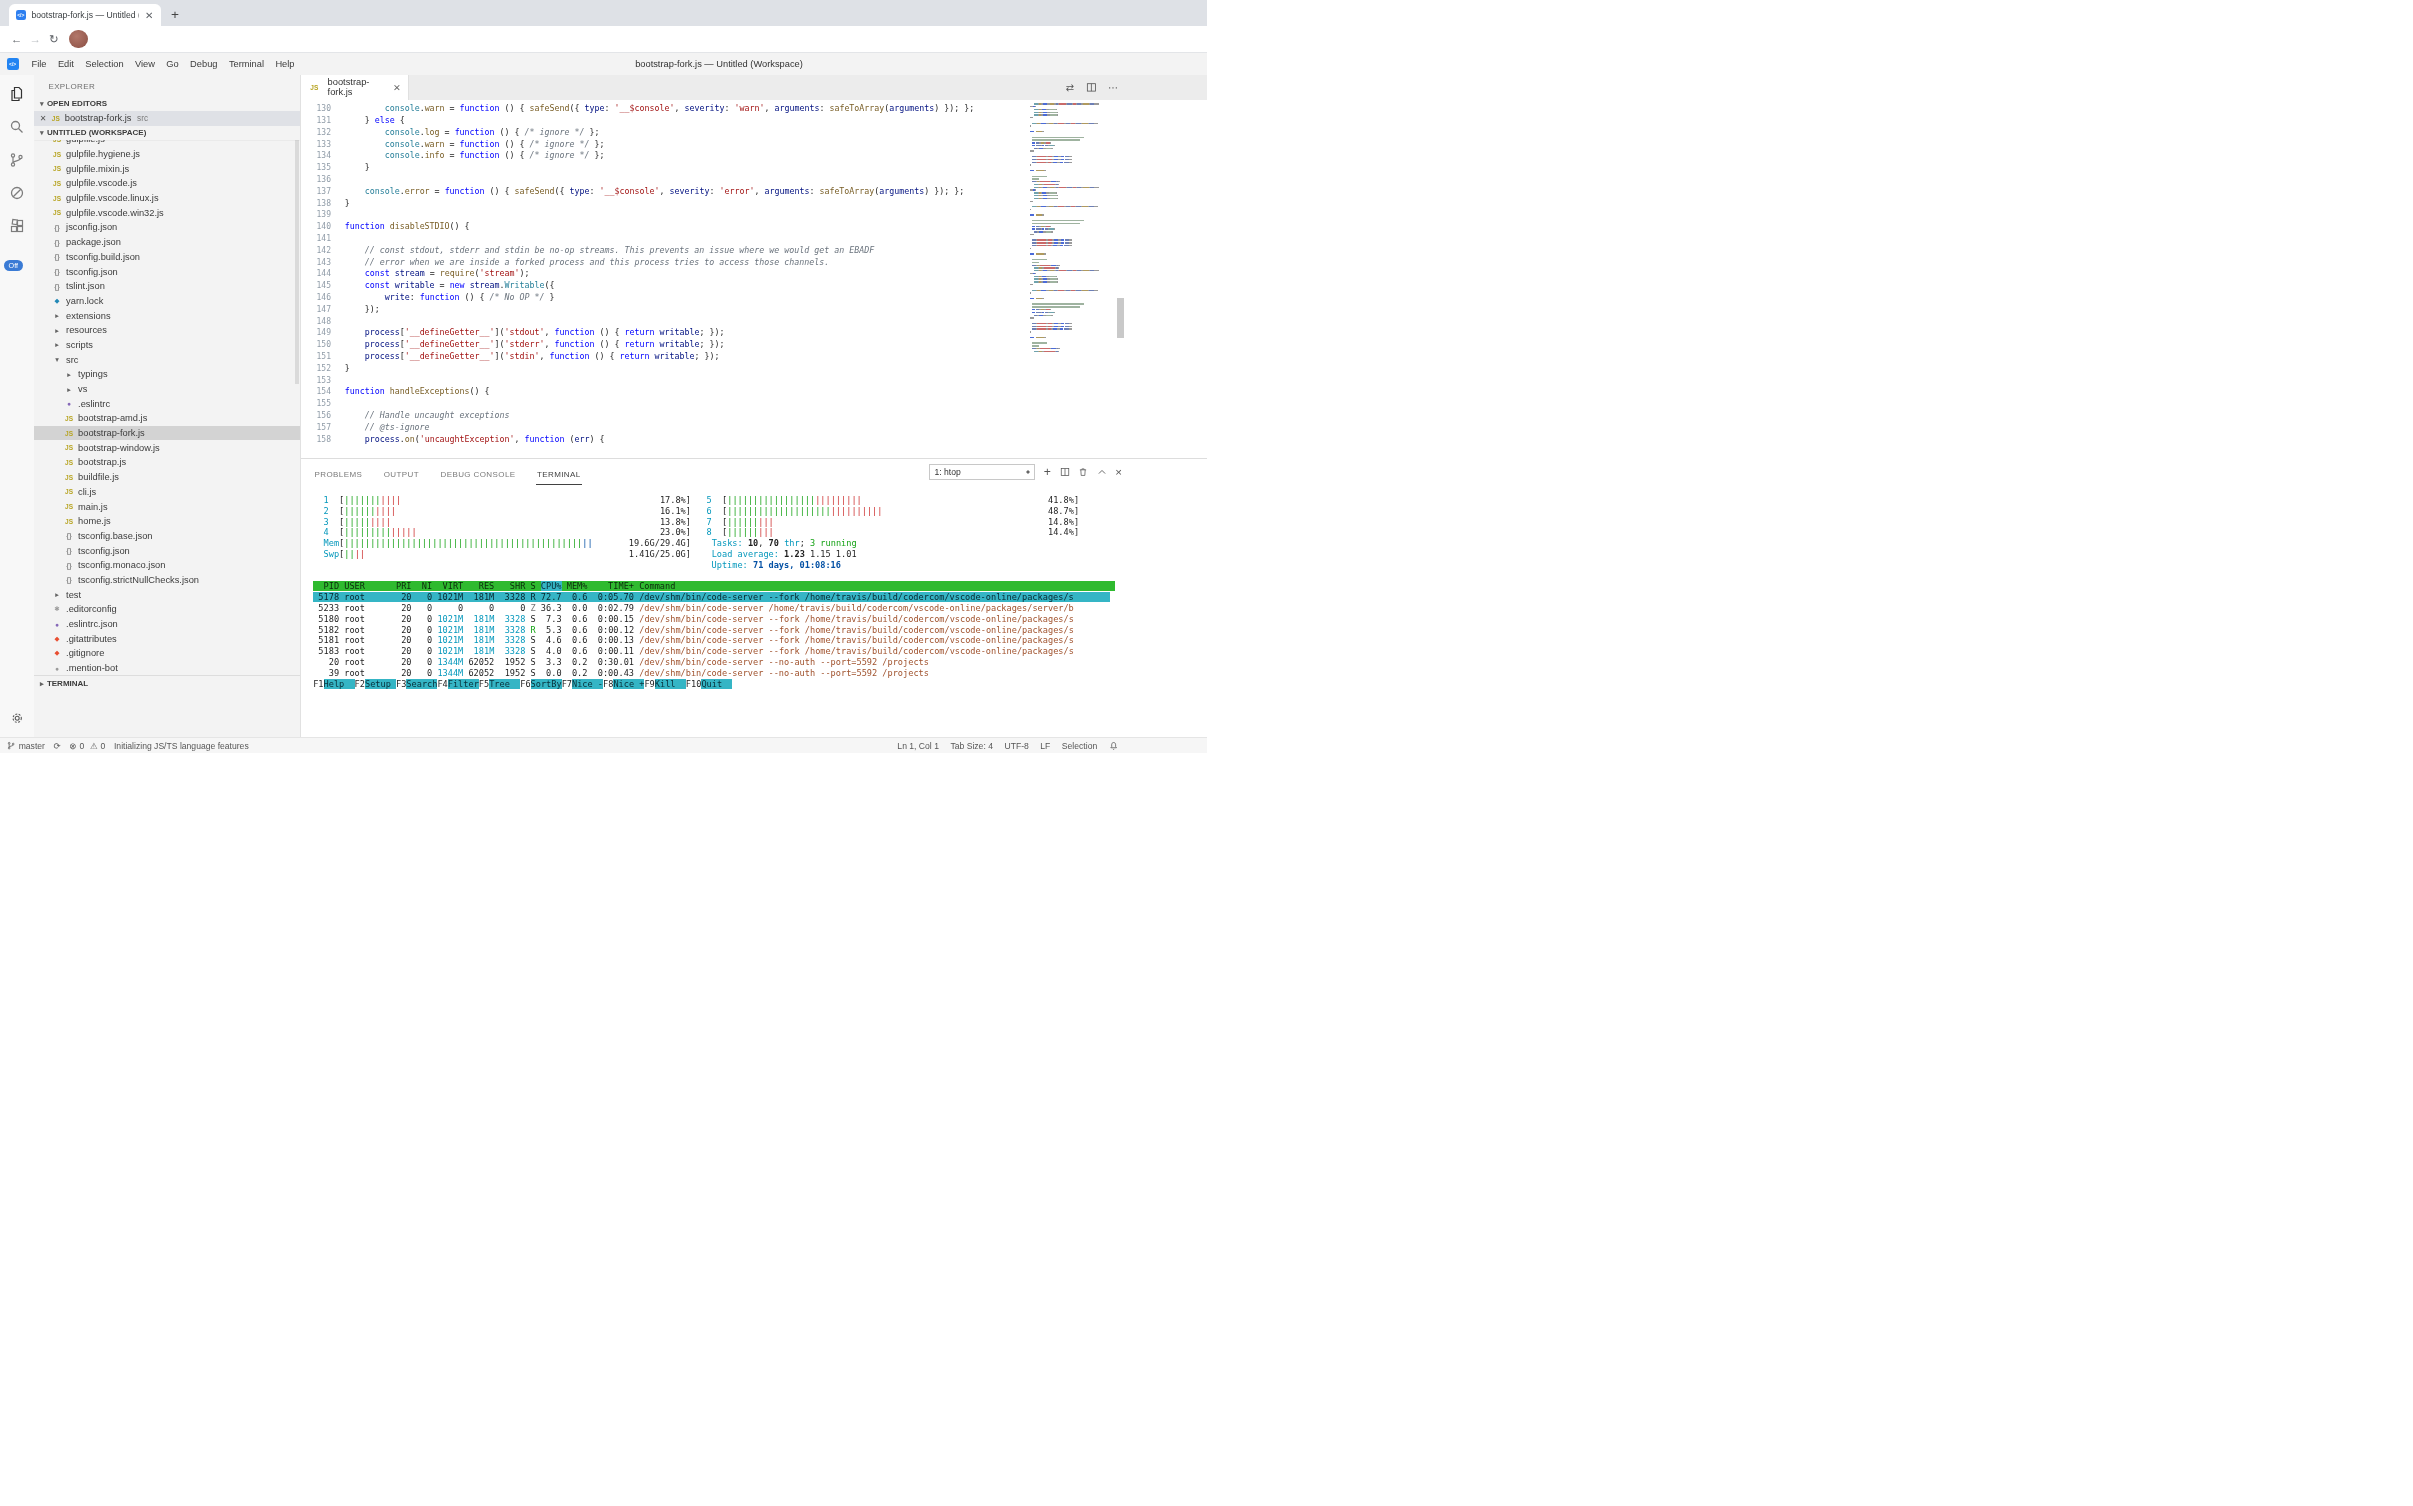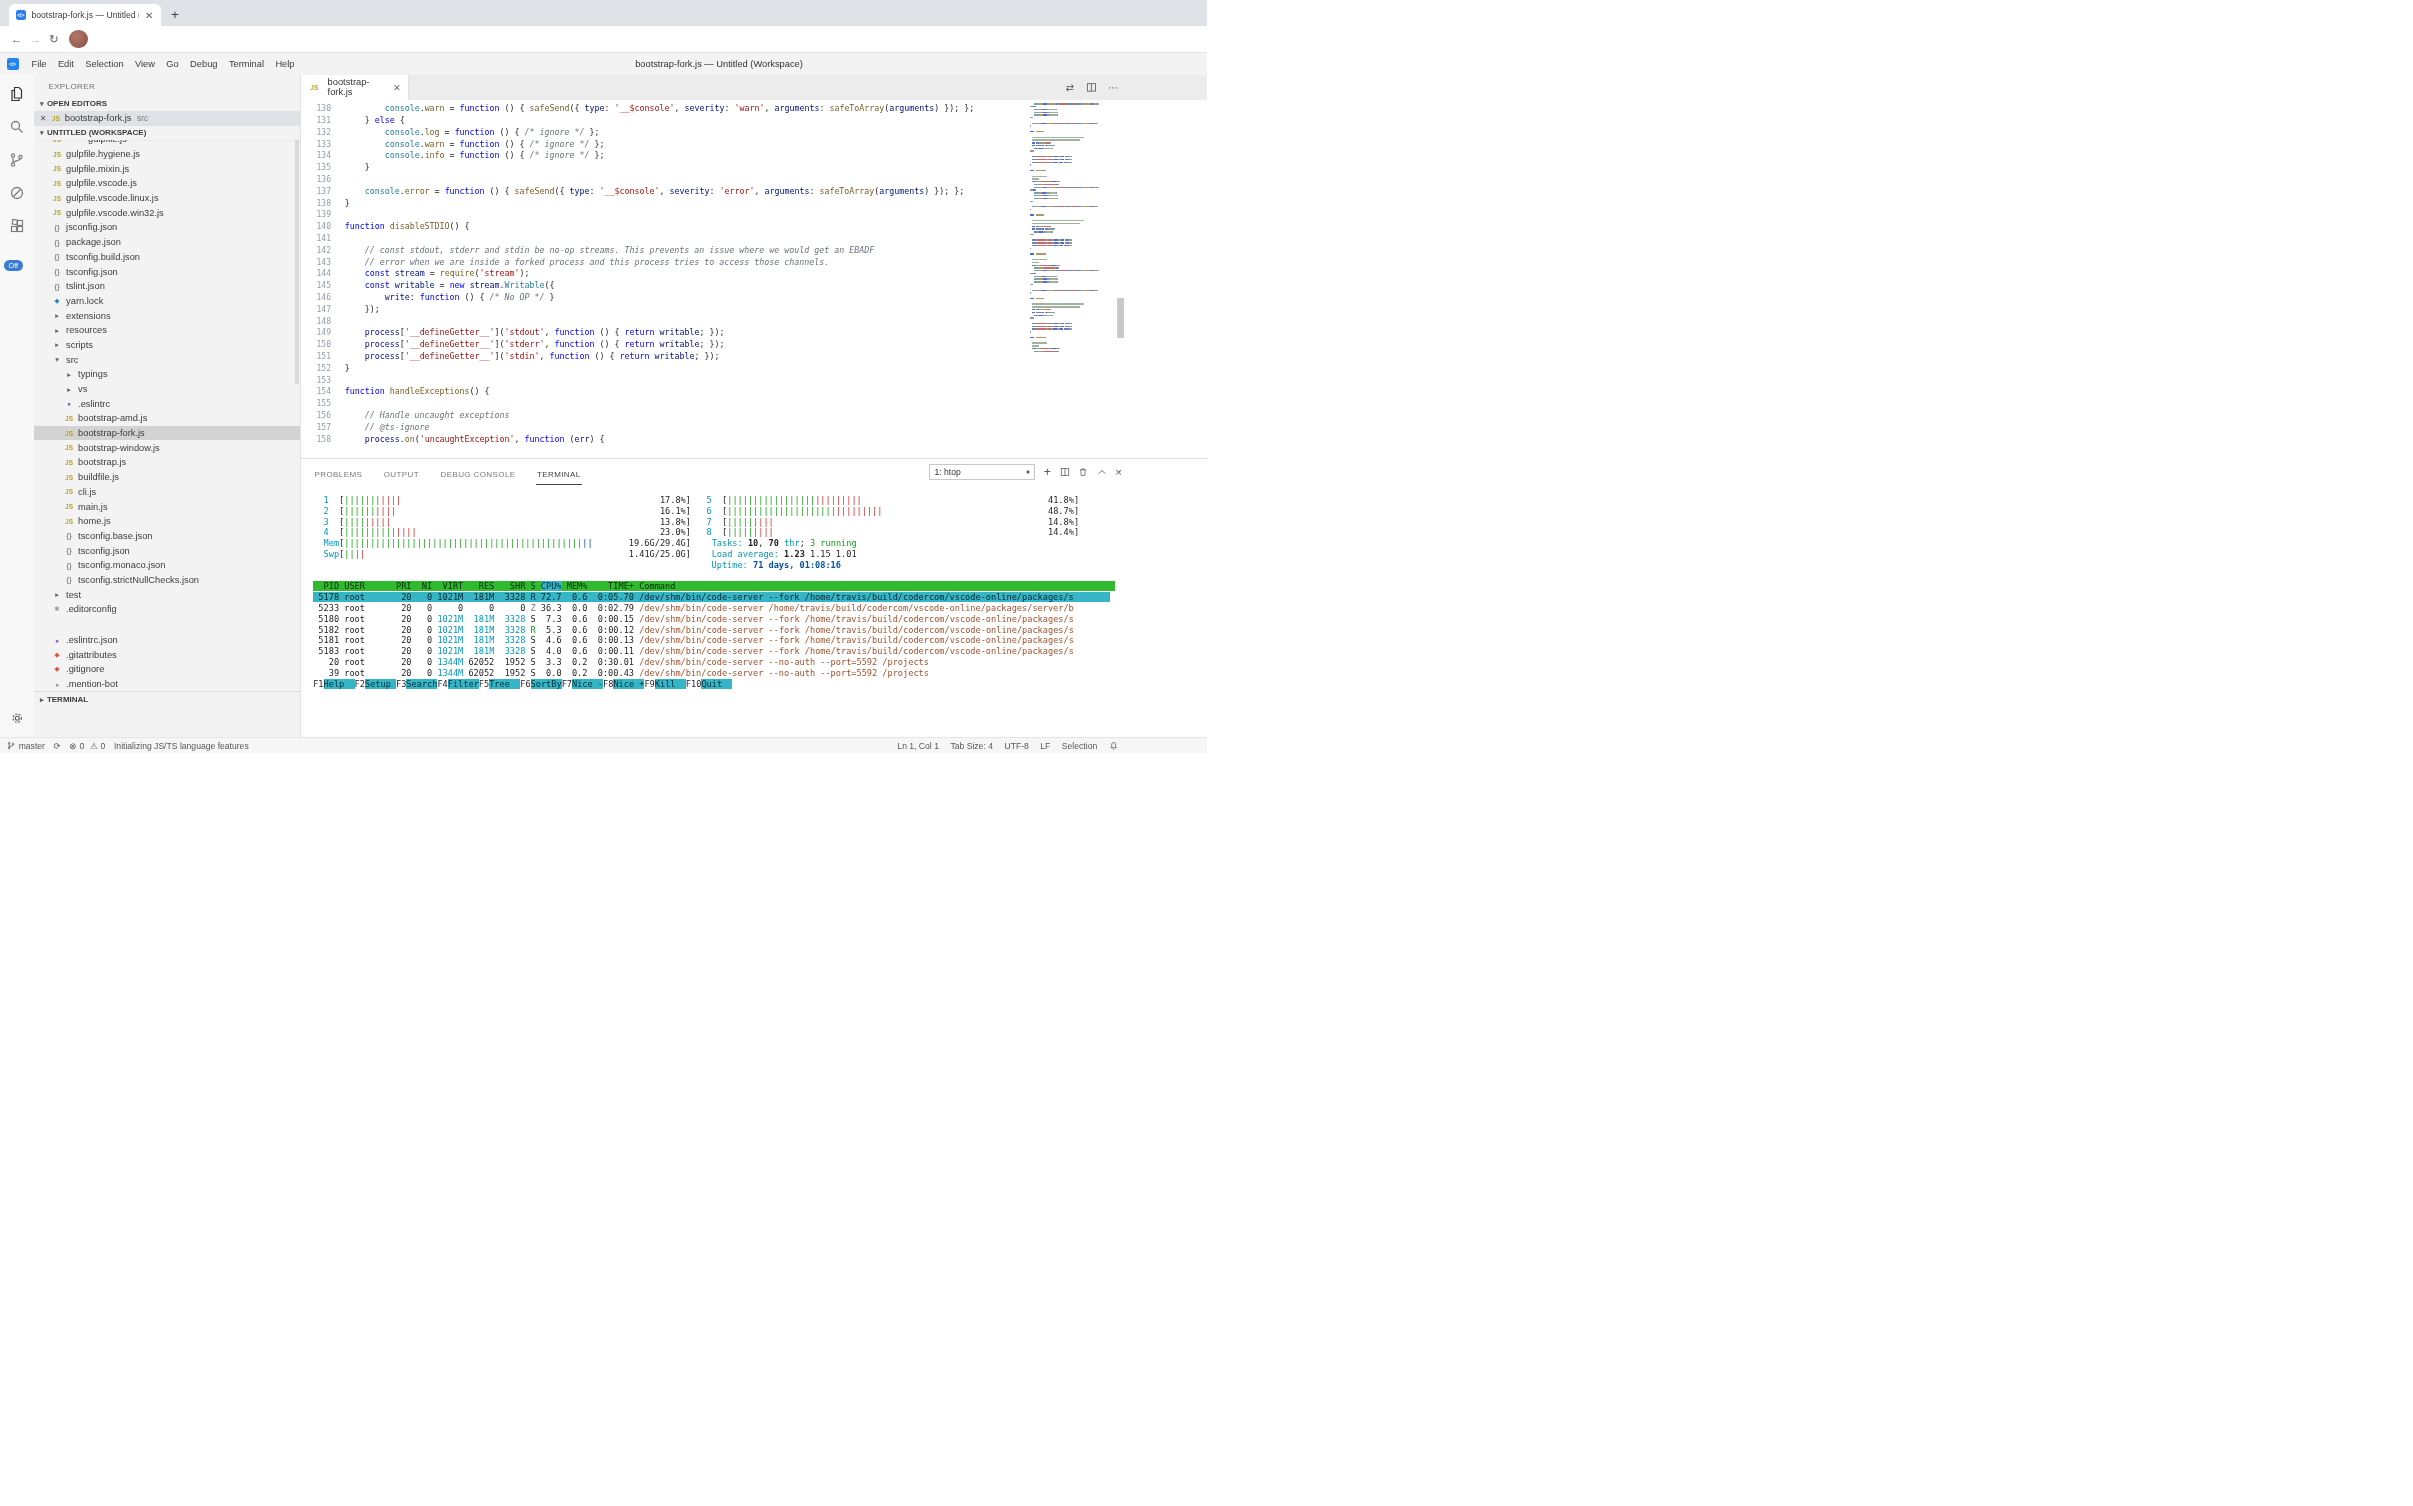--- a/index.html
+++ b/index.html
@@ -201,21 +201,21 @@
           <span class="ticon ic-js">JS</span>
           <span>bootstrap-fork.js</span>
           <span class="oe-detail">src</span>
         </div>
         <div class="sb-header shadow">
           <span class="chev">▾</span>
           <span>UNTITLED (WORKSPACE)</span>
         </div>
         <div class="tree">
           <div id="tree-items">
-              <div class="trow" style="padding-left: 17px; margin-top: -8px; gap: 22px;">
+              <div class="trow" style="padding-left: 17px; margin-top: -8px;">
                 <span class="ticon ic-js">JS</span>
                 <span>gulpfile.js</span>
               </div>
               <div class="trow" style="padding-left: 17px;">
                 <span class="ticon ic-js">JS</span>
                 <span>gulpfile.hygiene.js</span>
               </div>
               <div class="trow" style="padding-left: 17px;">
                 <span class="ticon ic-js">JS</span>
                 <span>gulpfile.mixin.js</span>
@@ -333,21 +333,21 @@
                 <span>tsconfig.strictNullChecks.json</span>
               </div>
               <div class="trow" style="padding-left: 17px;">
                 <span class="ticon ic-chev">▸</span>
                 <span>test</span>
               </div>
               <div class="trow" style="padding-left: 17px;">
                 <span class="ticon ic-gray">✱</span>
                 <span>.editorconfig</span>
               </div>
-              <div class="trow" style="padding-left: 17px; margin-top: 16px;">
+              <div class="trow" style="padding-left: 17px;">
                 <span class="ticon ic-purple">●</span>
                 <span>.eslintrc.json</span>
               </div>
               <div class="trow" style="padding-left: 17px;">
                 <span class="ticon ic-orange">◆</span>
                 <span>.gitattributes</span>
               </div>
               <div class="trow" style="padding-left: 17px;">
                 <span class="ticon ic-orange">◆</span>
                 <span>.gitignore</span>

